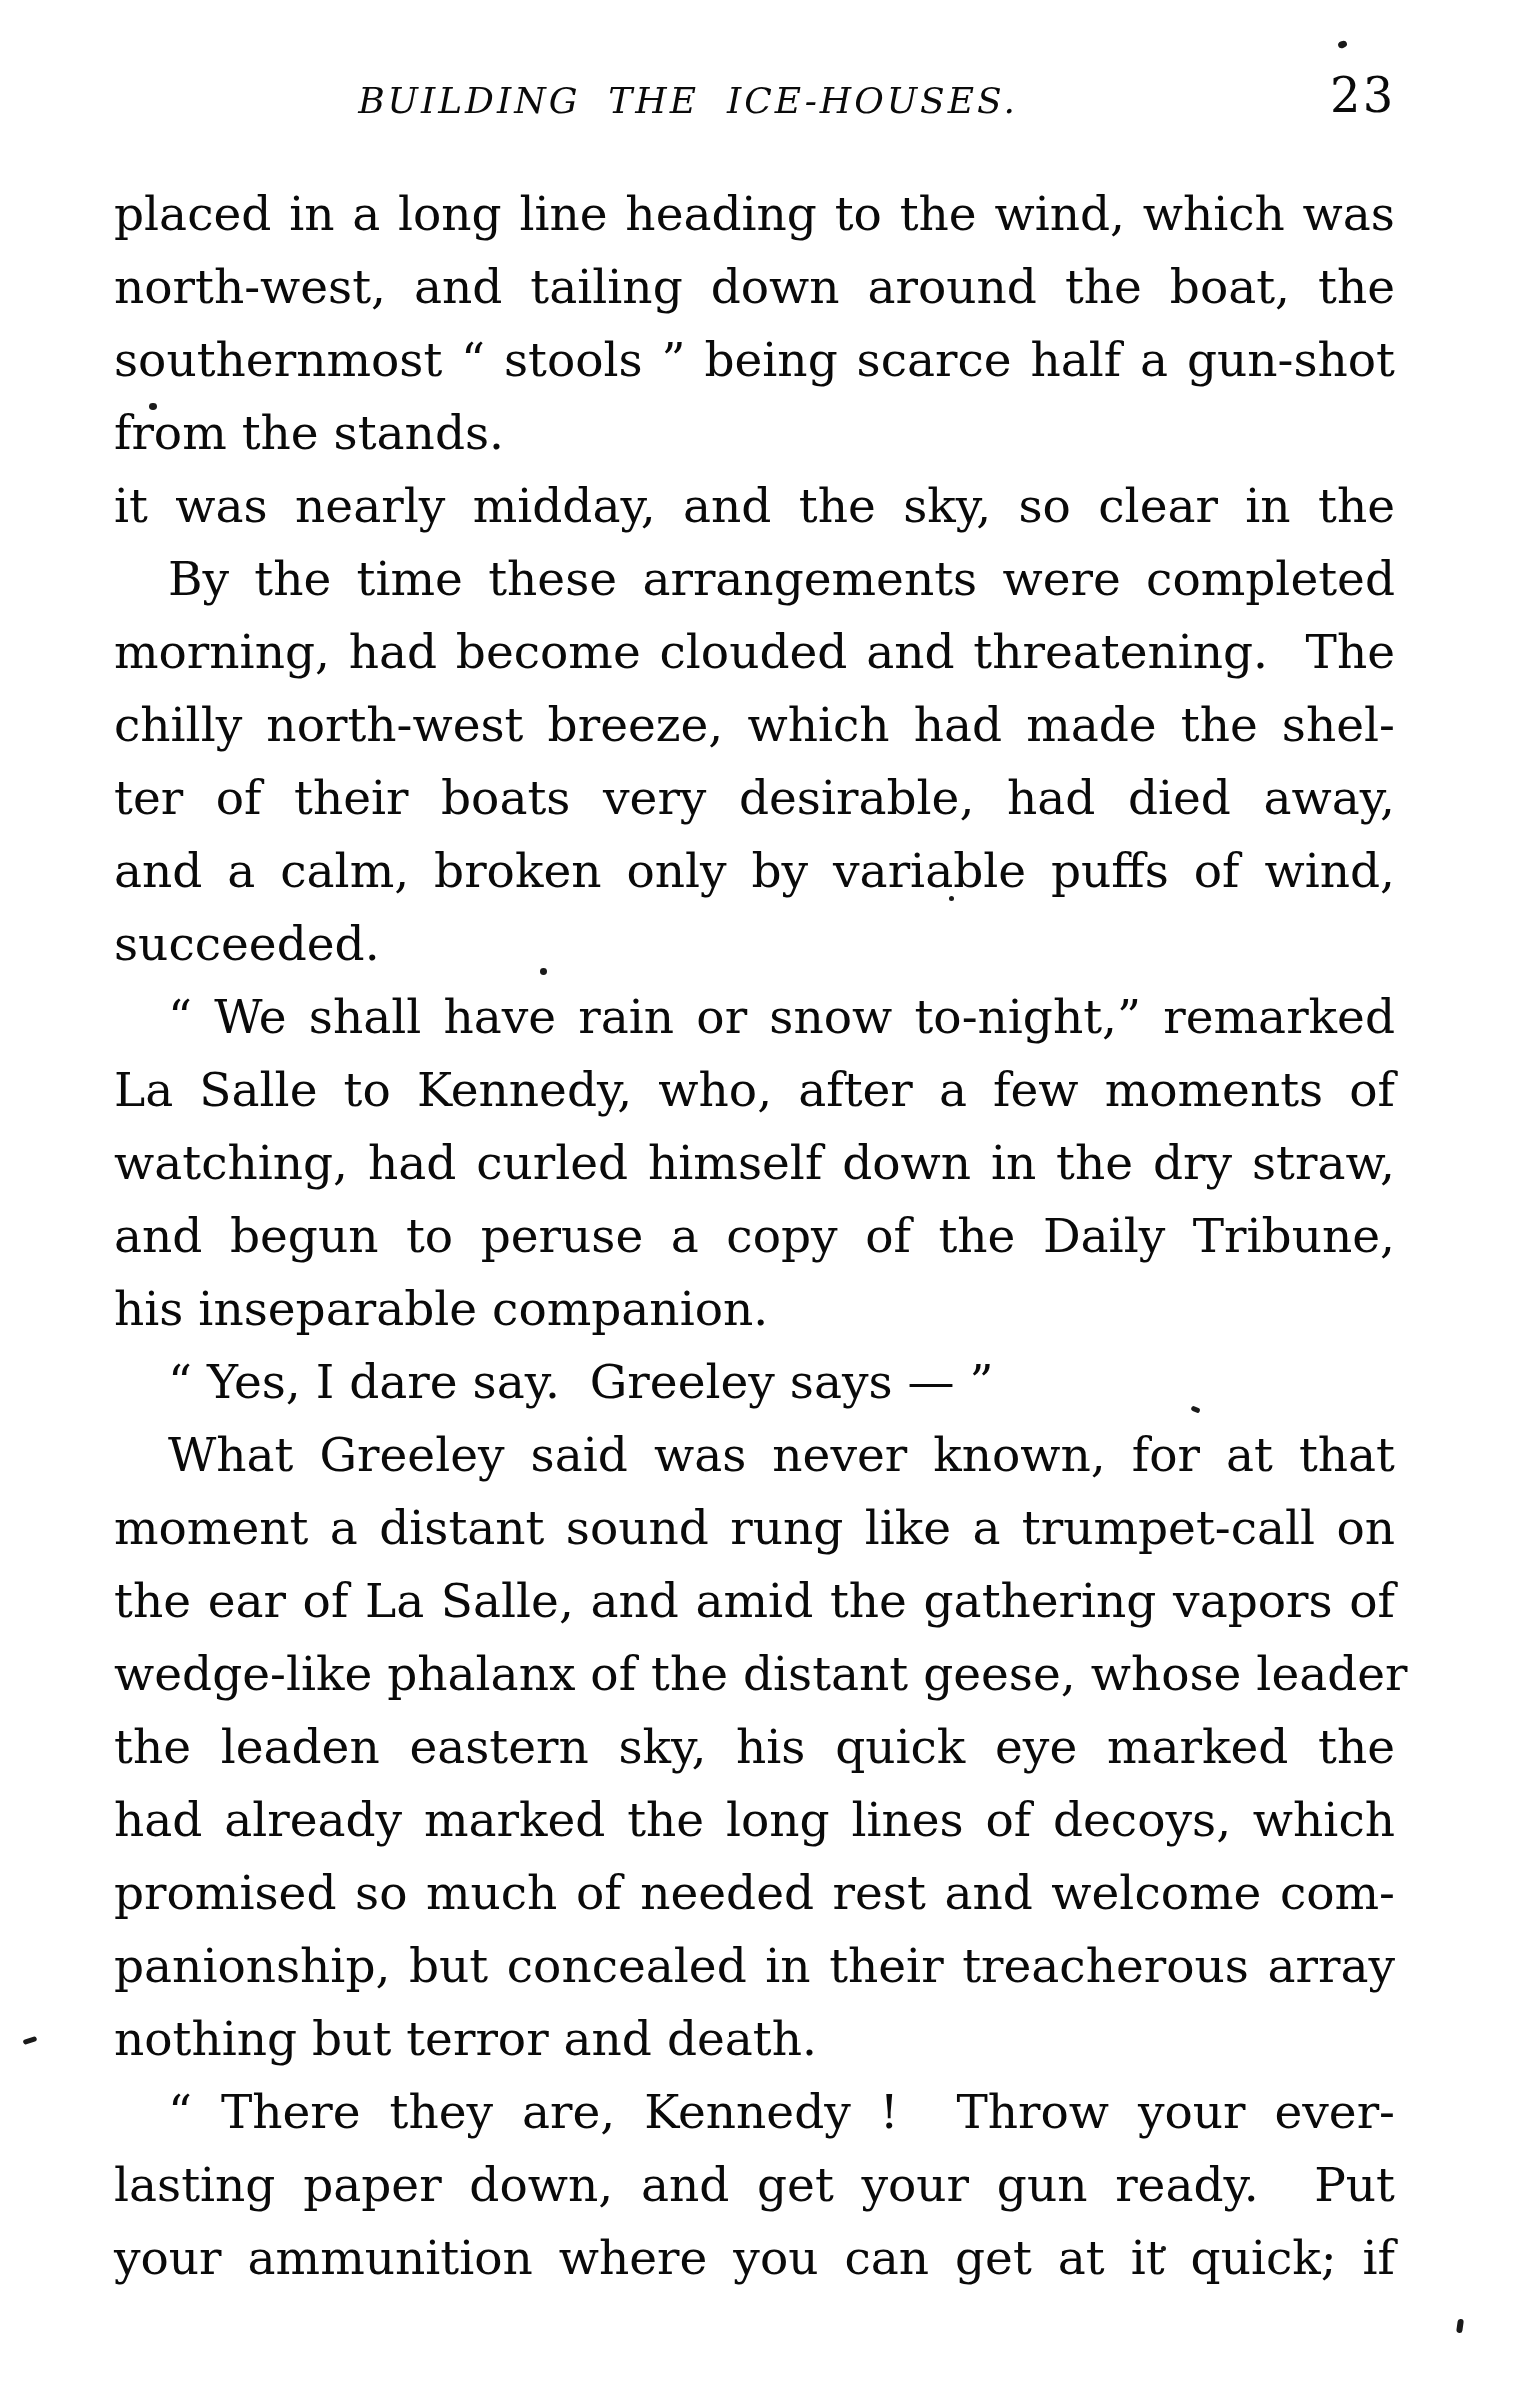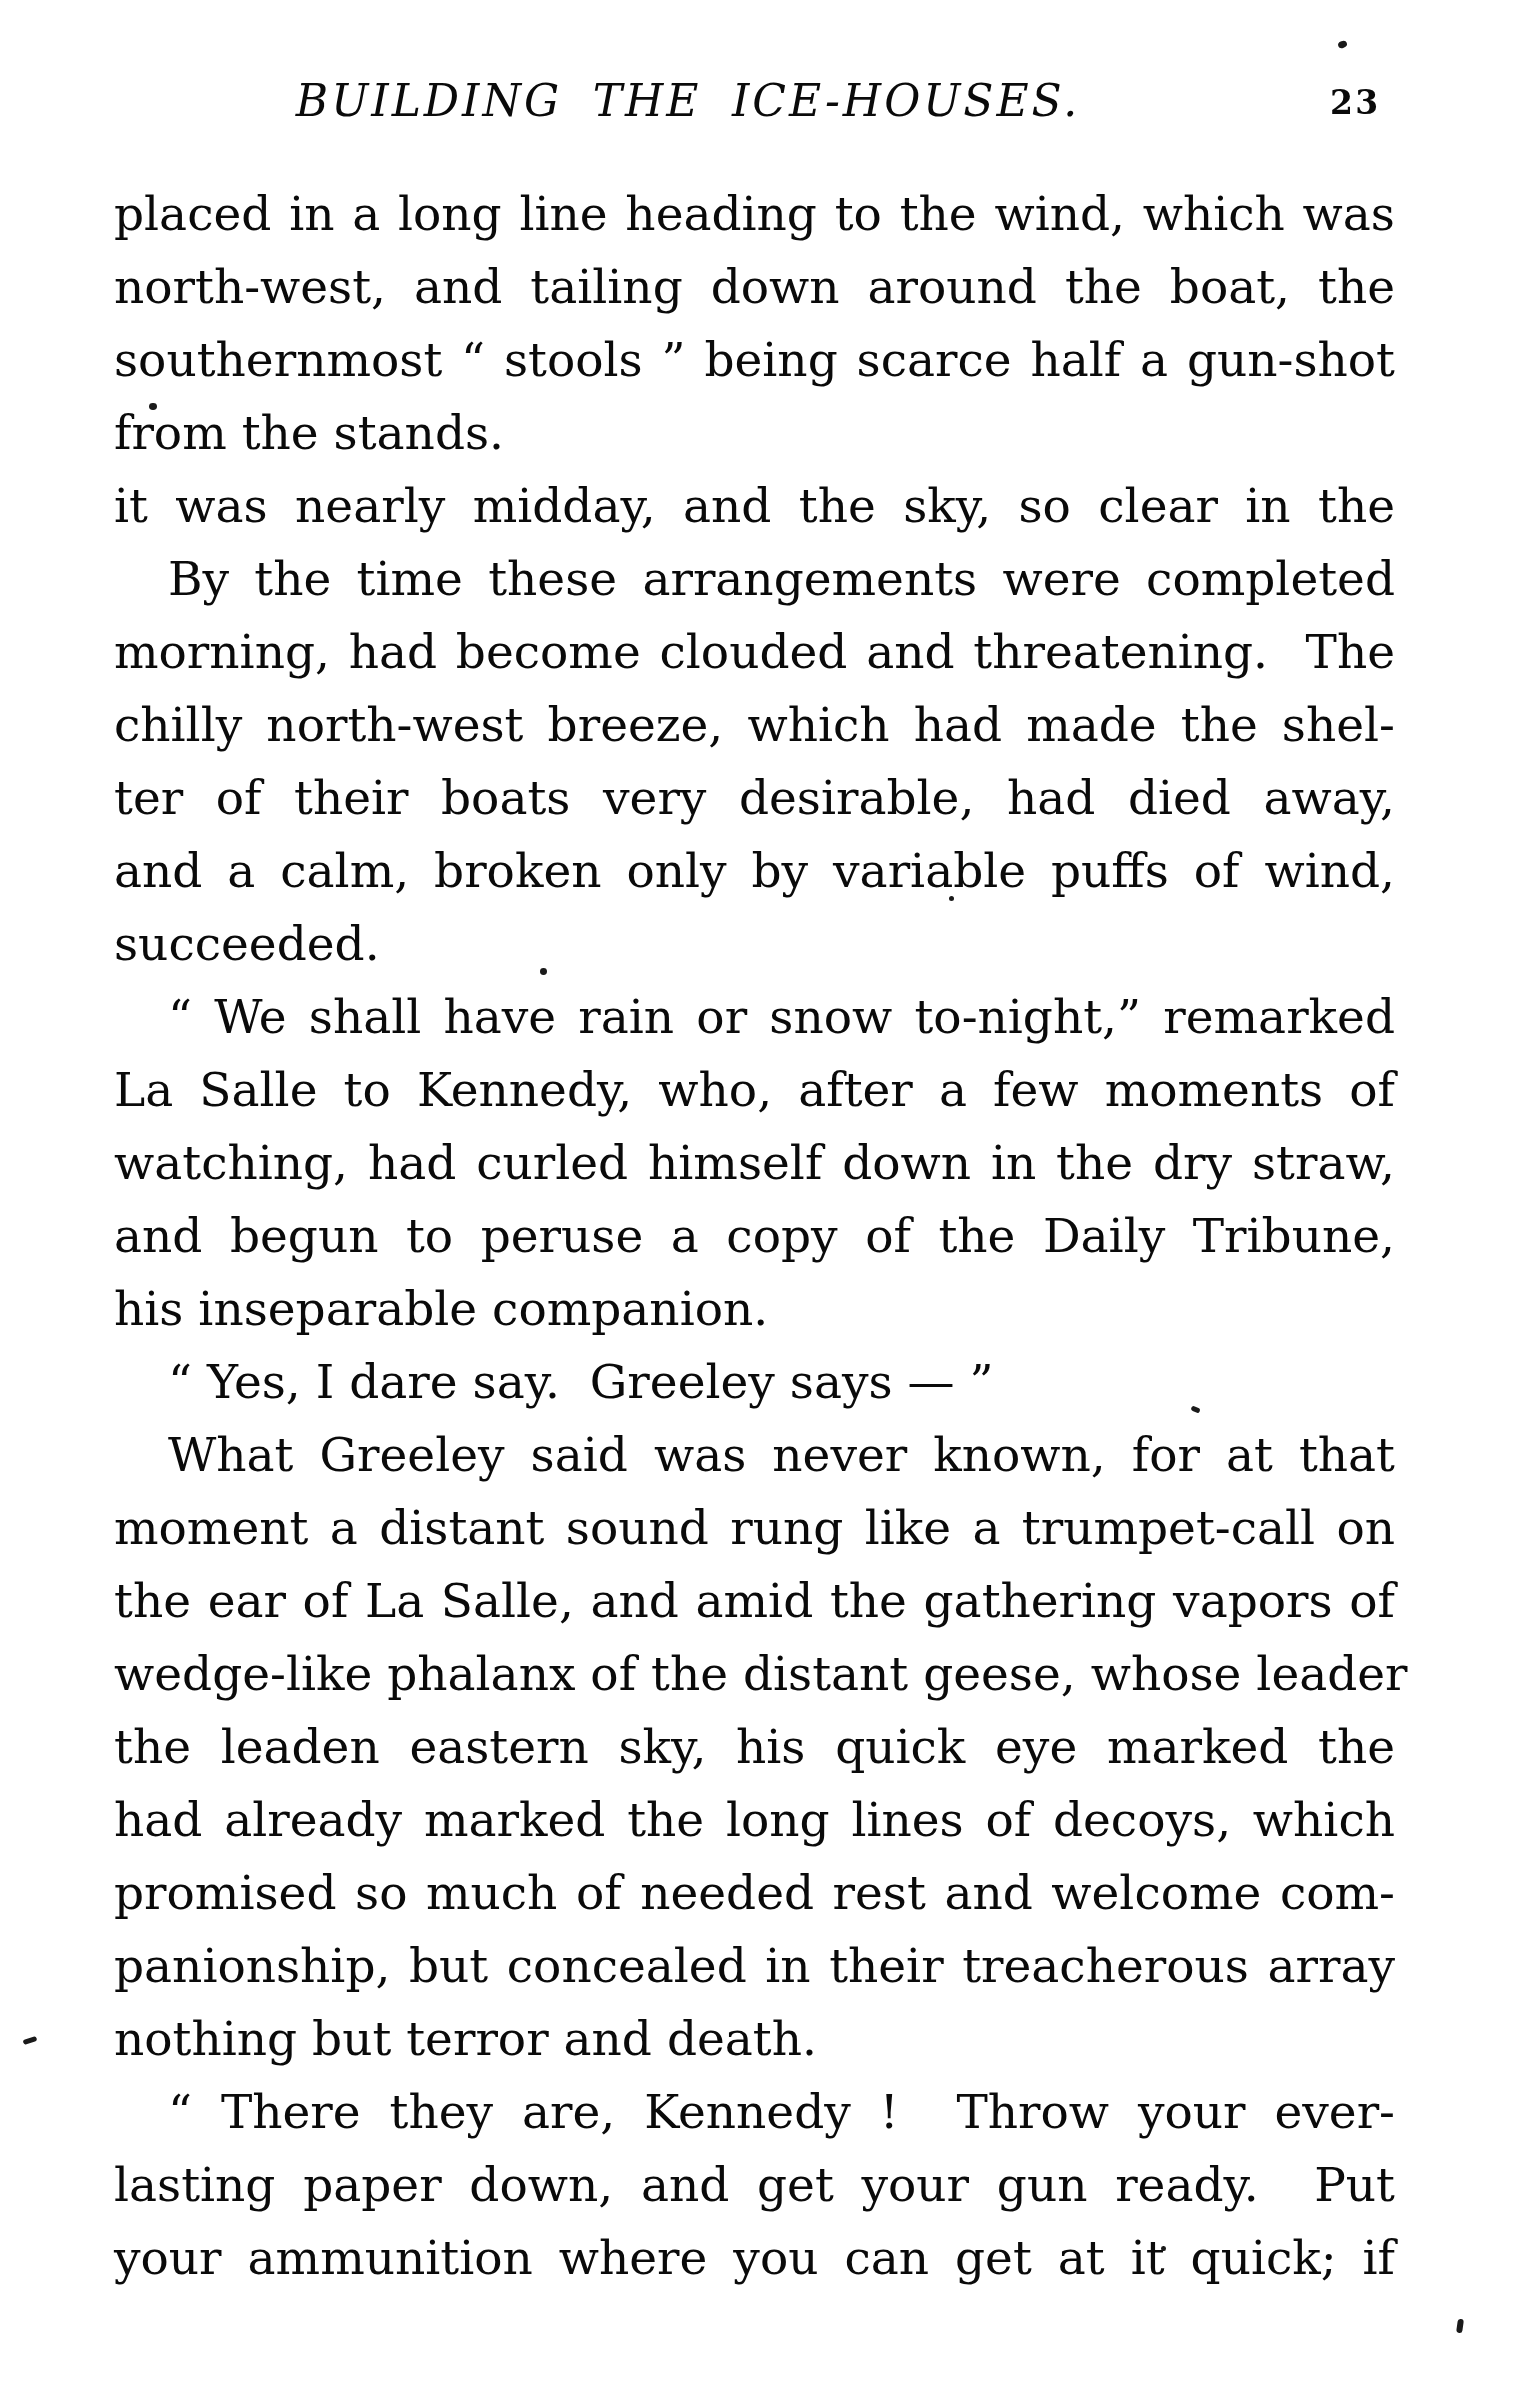--- a/index.html
+++ b/index.html
@@ -18,34 +18,33 @@
   }
   .running-header-title {
     position: absolute;
     left: 117px;
     top: 64px;
     width: 1142px;
     height: 73px;
     line-height: 73px;
     text-align: center;
     font-style: italic;
-    font-size: 44px;
+    font-size: 36px;
     letter-spacing: 3px;
     word-spacing: 13.5px;
     white-space: nowrap;
   }
   .page-number {
     position: absolute;
     left: 1330px;
-    top: 66px;
+    top: 59px;
     height: 73px;
     line-height: 73px;
-    font-size: 33px;
+    font-size: 48px;
     letter-spacing: 2.3px;
-    font-weight: bold;
   }
   .body-text {
     position: absolute;
     left: 114px;
     top: 177px;
     width: 1281px;
     font-size: 47px;
   }
   .line {
     height: 73px;

